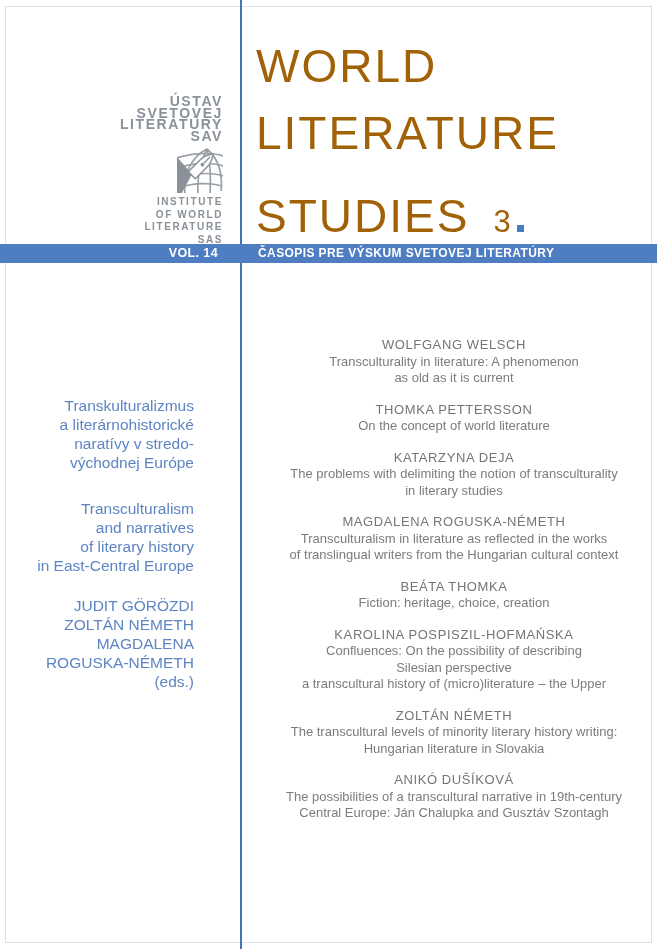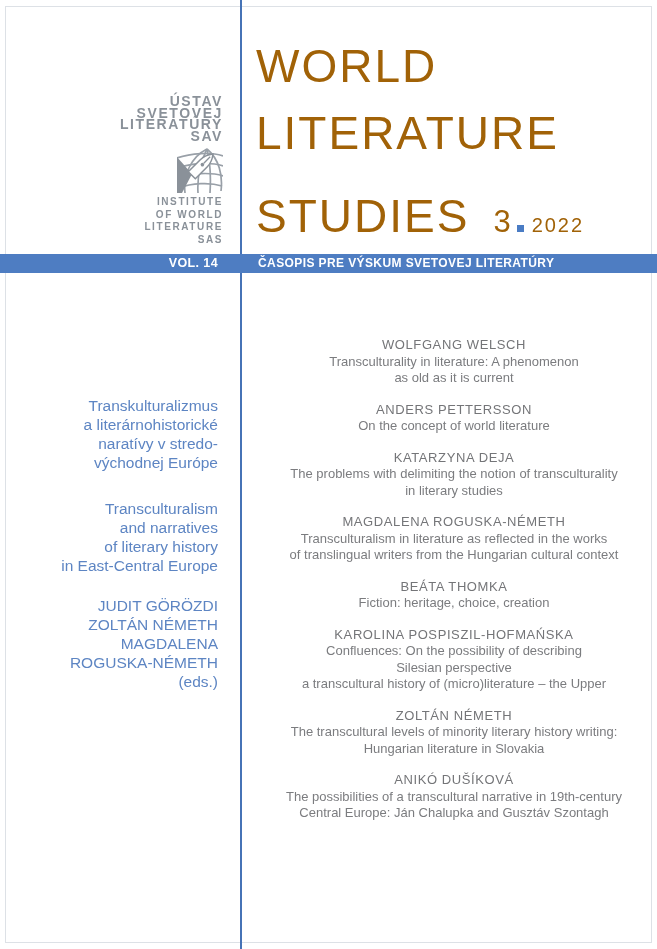--- a/index.html
+++ b/index.html
@@ -28,32 +28,32 @@
     font-family:Liberation Sans, sans-serif;color:#a16207;
   }
   .title-line{font-size:46px;letter-spacing:2px;line-height:67px;white-space:nowrap;}
   .title-row3{display:flex;align-items:baseline;margin-top:16px;}
   .issue-group{display:flex;align-items:baseline;margin-left:24px;}
   .issue-number{font-size:31px;letter-spacing:0;}
   .issue-dot{display:inline-block;width:7px;height:7px;background:#4a7cc4;margin:0 8px 0 6px;}
   .issue-year{font-size:20px;}
   
   .volume-band{
-    position:absolute;left:0;top:254px;width:657px;height:19px;background:#4e7dc2;
+    position:absolute;left:0;top:244px;width:657px;height:19px;background:#4e7dc2;
     color:#ffffff;font-weight:bold;
   }
   .band-vol{
     position:absolute;right:439px;top:0;line-height:19px;font-size:12.5px;letter-spacing:0.4px;white-space:nowrap;
   }
   .band-subtitle{
     position:absolute;left:258px;top:0;line-height:19px;font-size:12px;letter-spacing:0.4px;white-space:nowrap;
   }
   
   .theme-block{
-    position:absolute;left:15px;right:439px;top:396px;text-align:right;color:#5d85c3;
+    position:absolute;left:15px;right:463px;top:396px;text-align:right;color:#5d85c3;
   }
   .theme-line{font-size:15.5px;line-height:19px;white-space:nowrap;}
   .theme-en{margin-top:27px;}
   .theme-editors{margin-top:21px;}
   .editor-line{font-size:15.5px;line-height:19px;white-space:nowrap;text-transform:uppercase;}
   
   .toc{position:absolute;left:258px;top:337px;width:392px;text-align:center;}
   .toc-entry{margin-bottom:15px;}
   .toc-author{font-size:13px;line-height:16.5px;letter-spacing:0.6px;color:#747578;white-space:nowrap;}
   .toc-title-line{font-size:13px;line-height:16.5px;color:#7b7c7f;white-space:nowrap;}
@@ -101,21 +101,20 @@
 </div>
 
 <div class="title-block">
   <div class="title-line">WORLD</div>
   <div class="title-line">LITERATURE</div>
   <div class="title-line title-row3">
     <span>STUDIES</span>
     <span class="issue-group">
       <span class="issue-number">3</span>
       <span class="issue-dot"></span>
-      <span class="issue-year">2022</span>
     </span>
   </div>
 </div>
 
 <div class="volume-band">
   <span class="band-vol">VOL. 14</span>
   <span class="band-subtitle">ČASOPIS PRE VÝSKUM SVETOVEJ LITERATÚRY</span>
 </div>
 
 <div class="theme-block">
@@ -142,21 +141,21 @@
 
 <div class="toc">
 
   <div class="toc-entry">
     <div class="toc-author">WOLFGANG WELSCH</div>
     <div class="toc-title-line">Transculturality in literature: A phenomenon</div>
     <div class="toc-title-line">as old as it is current</div>
   </div>
 
   <div class="toc-entry">
-    <div class="toc-author">ANDERS PETTERSSON</div>
+    <div class="toc-author">THOMKA PETTERSSON</div>
     <div class="toc-title-line">On the concept of world literature</div>
   </div>
 
   <div class="toc-entry">
     <div class="toc-author">KATARZYNA DEJA</div>
     <div class="toc-title-line">The problems with delimiting the notion of transculturality</div>
     <div class="toc-title-line">in literary studies</div>
   </div>
 
   <div class="toc-entry">

